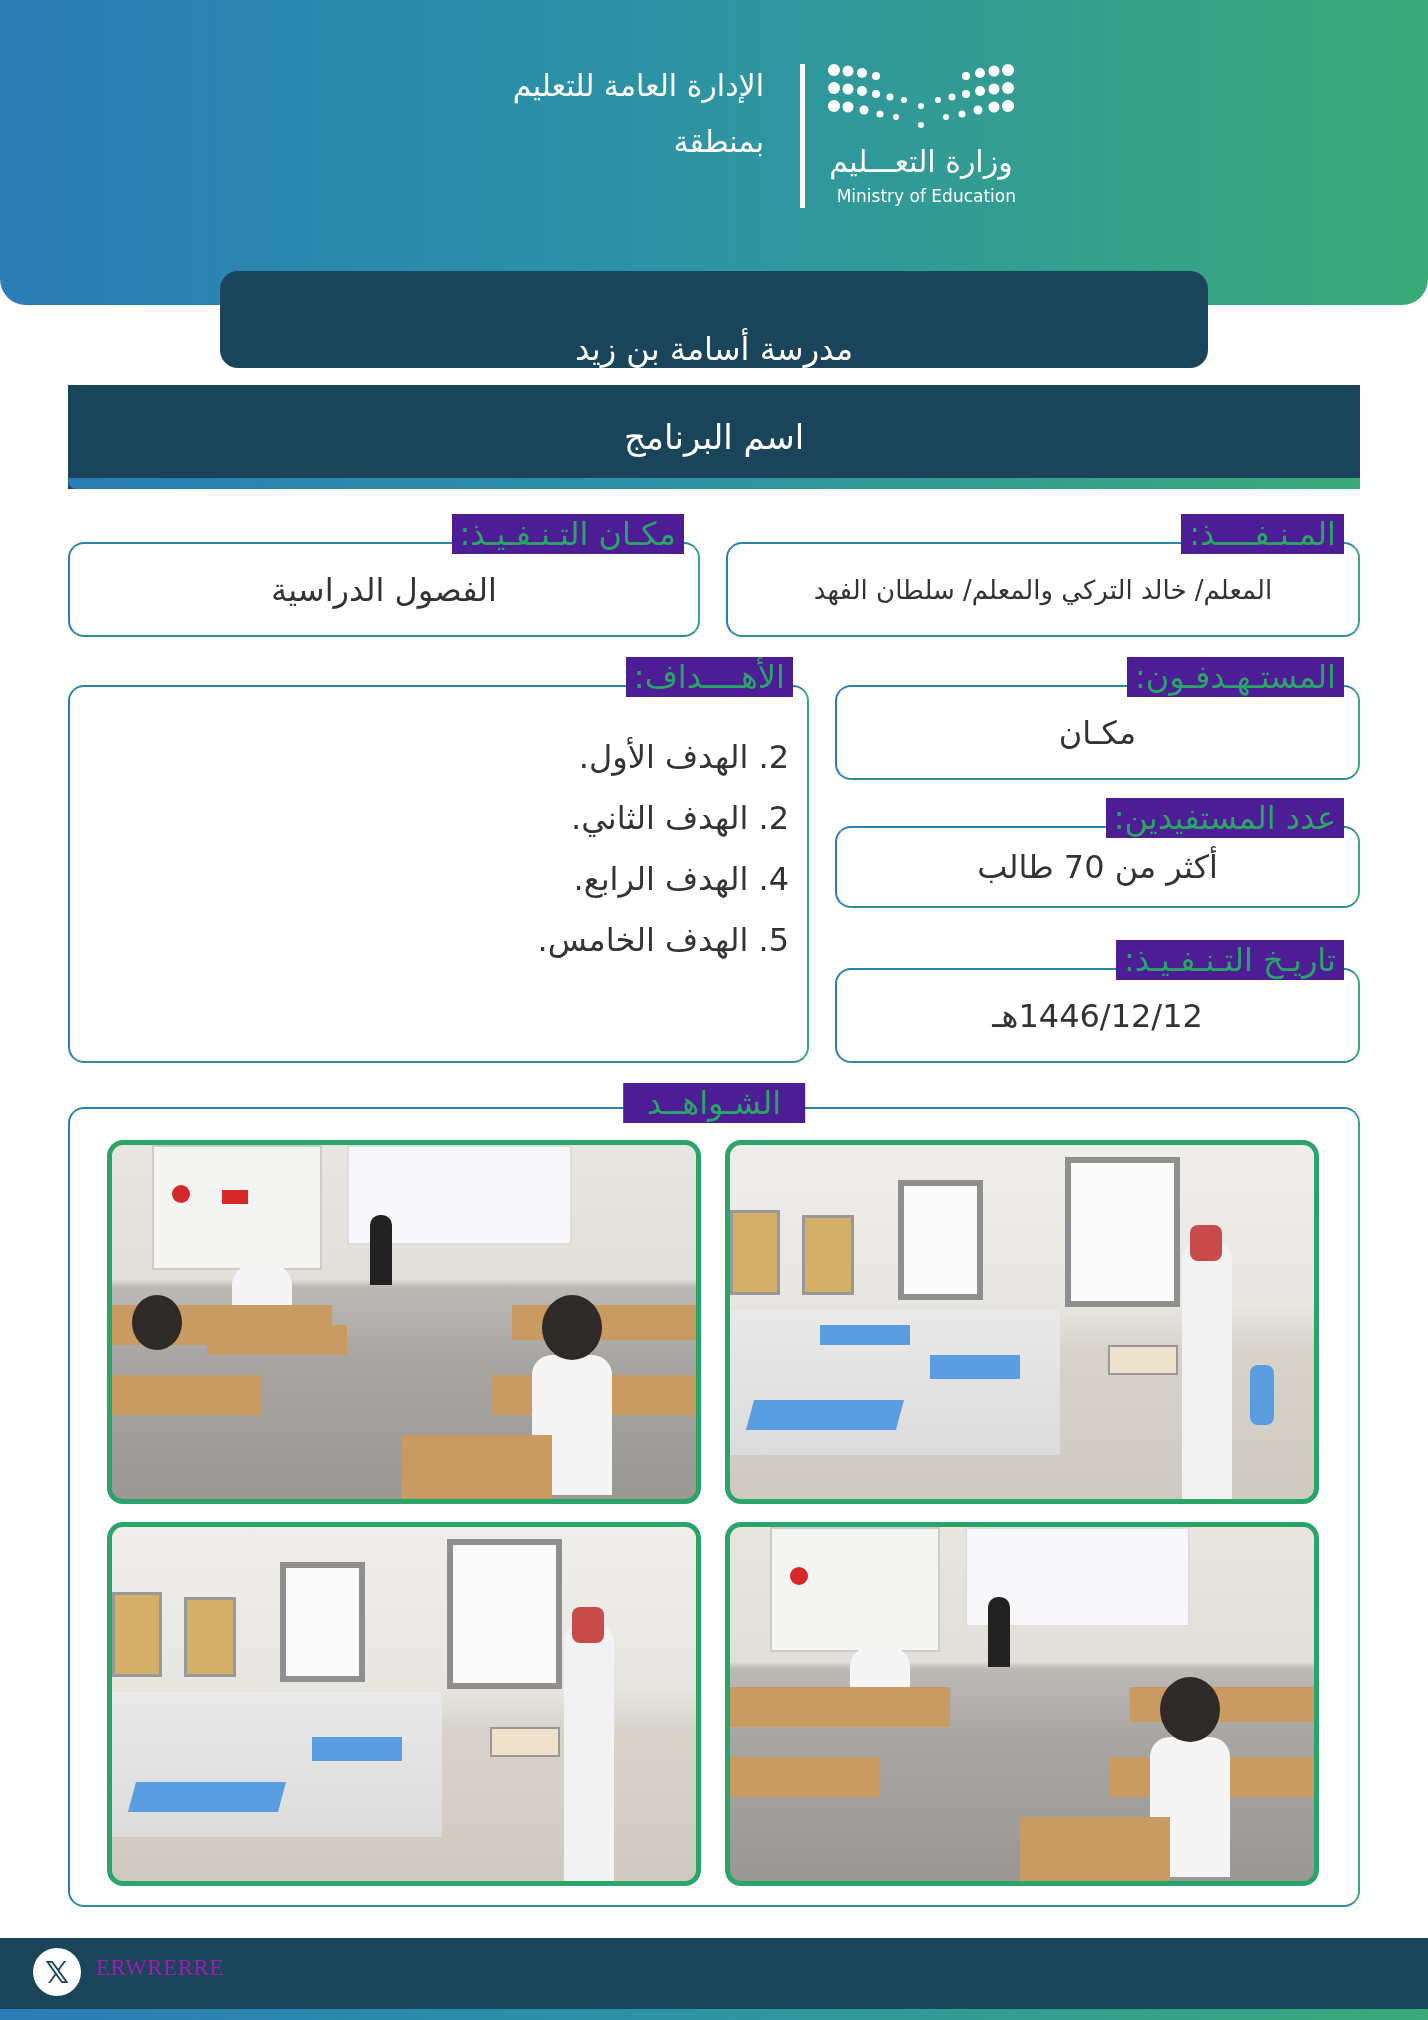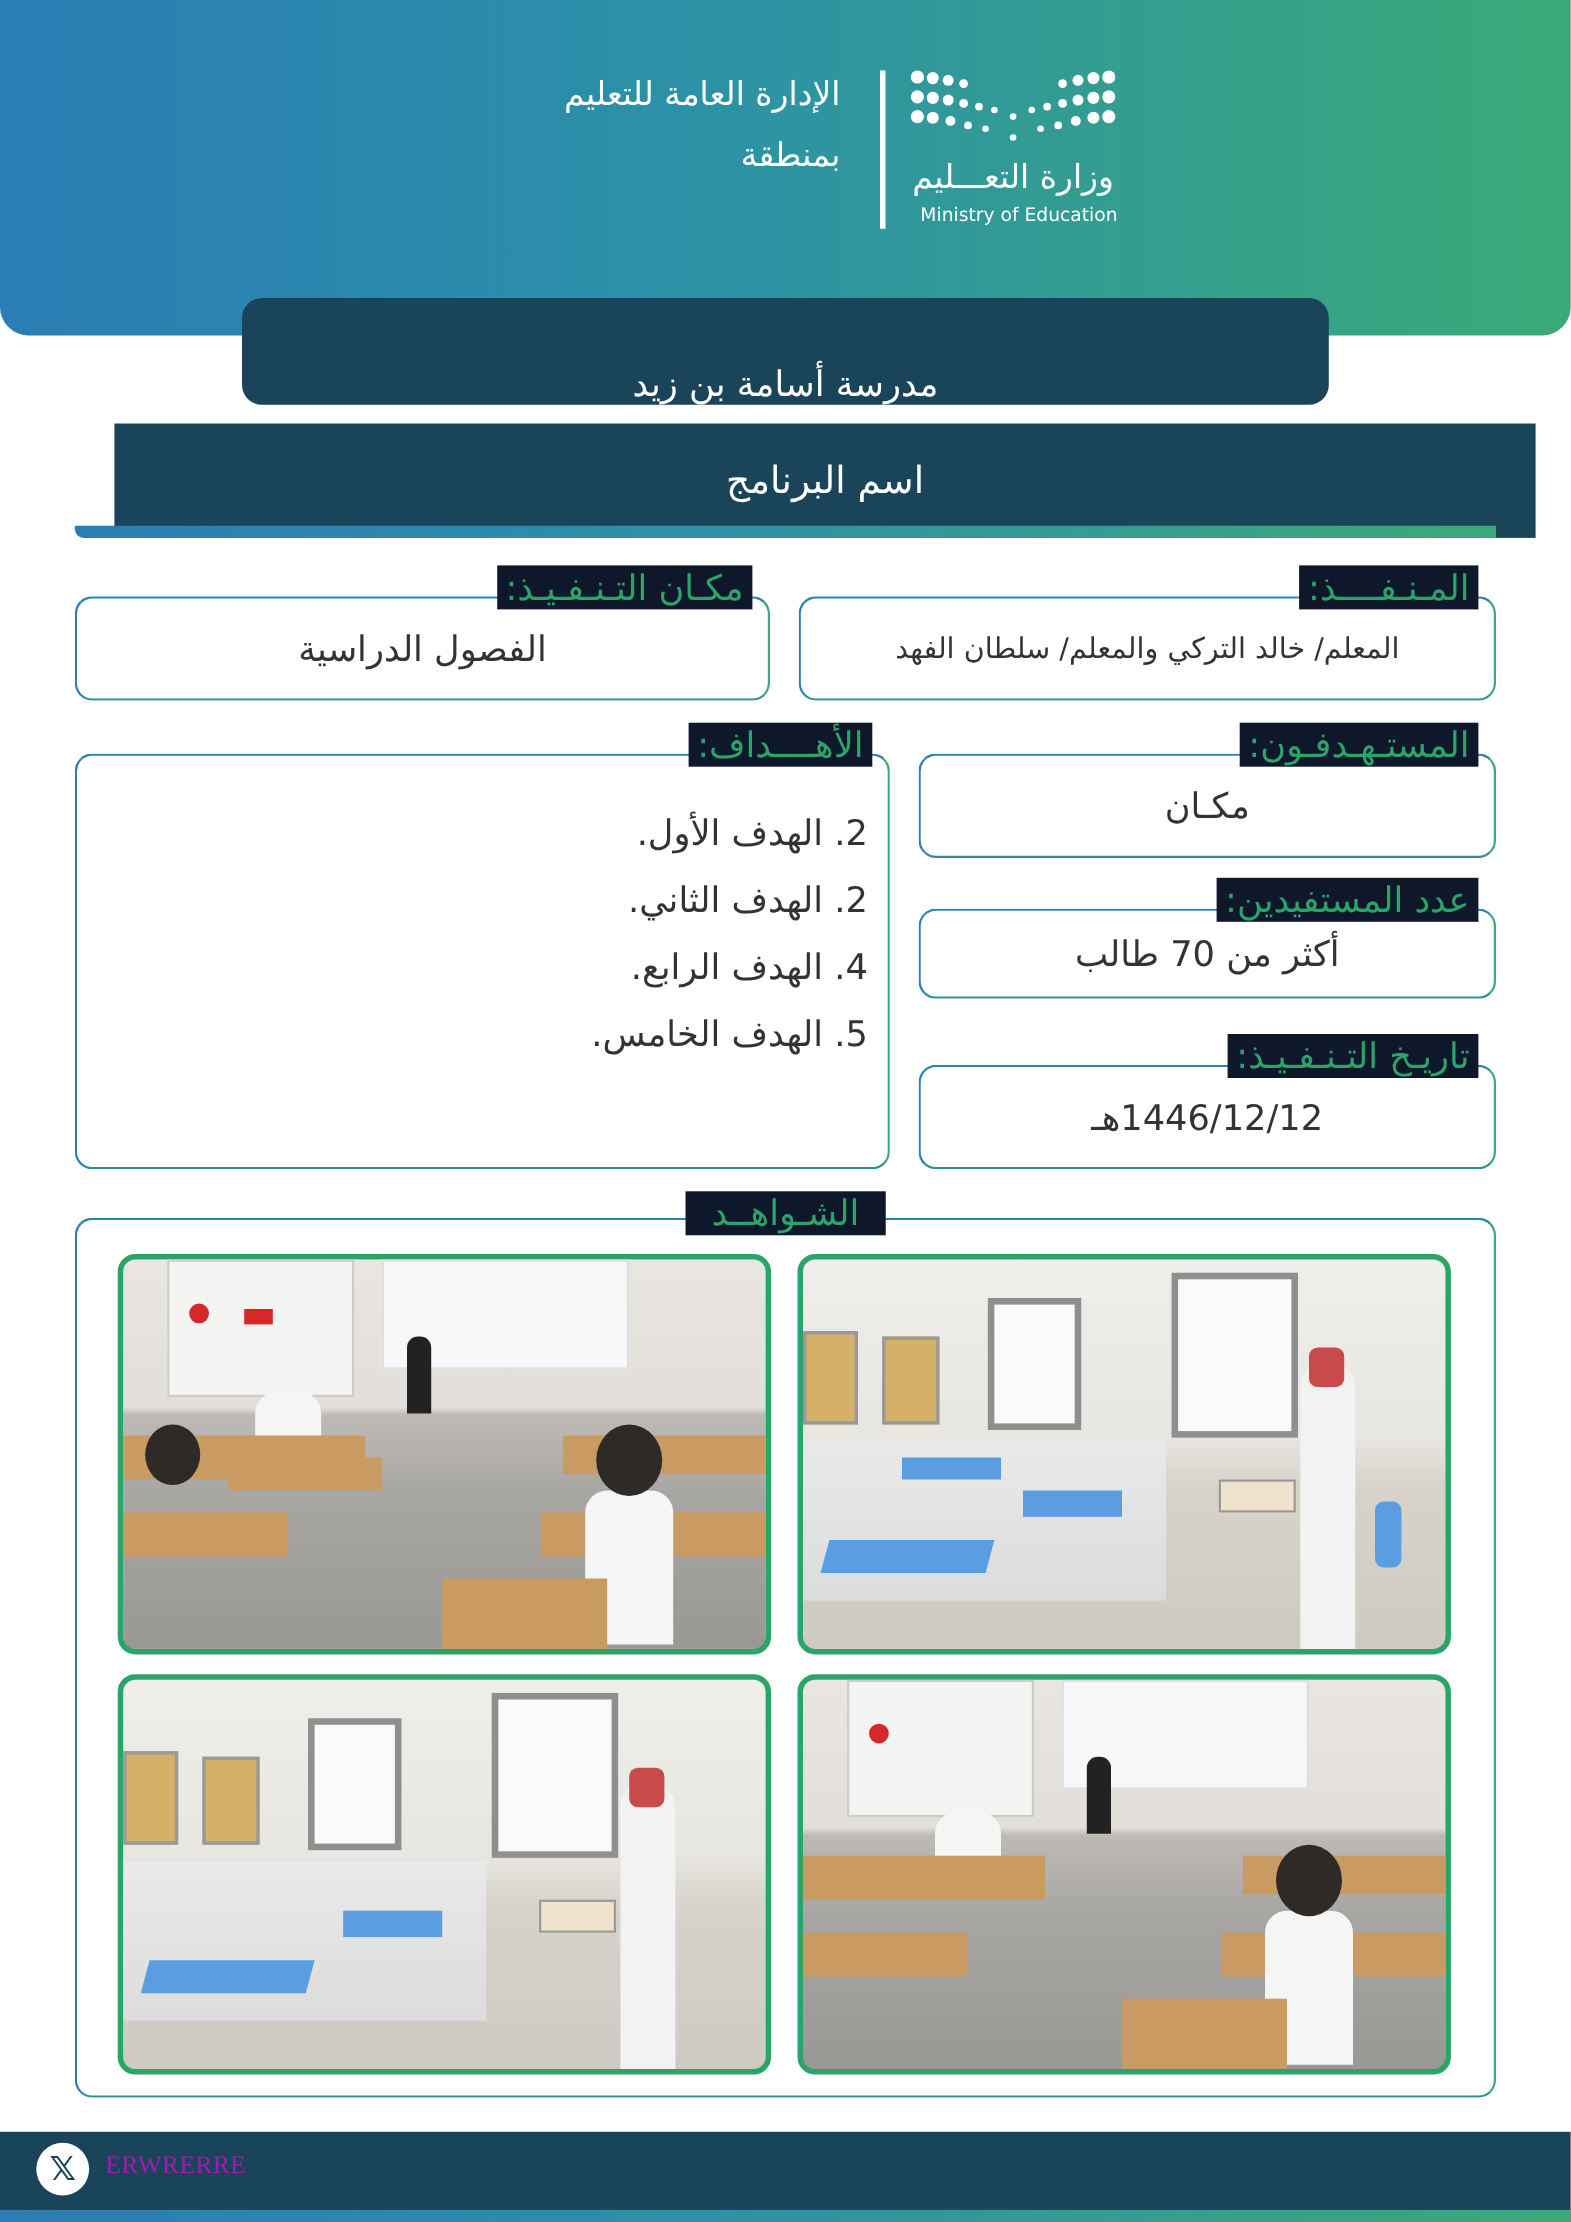--- a/index.html
+++ b/index.html
@@ -20,34 +20,34 @@
 
   .school-box {
     position: absolute; left: 220px; top: 271px; width: 988px; height: 97px;
     background: #1a4459; border-radius: 18px; color: #fff; font-size: 32px;
     display: flex; align-items: flex-end; justify-content: center;
   }
 
   .program-bar {
     position: absolute; left: 68px; top: 385px; width: 1292px; height: 104px;
     background: #1a4459; color: #fff; font-size: 34px;
-    display: flex; align-items: center; justify-content: center; margin-left: 36px;
+    display: flex; align-items: center; justify-content: center;
   }
   .program-accent {
     position: absolute; left: 68px; top: 478px; width: 1292px; height: 11px;
     background: linear-gradient(90deg, #2a7db5 0%, #2c92a6 45%, #3aaa78 100%);
     border-bottom-left-radius: 8px;
   }
 
   .card {
     position: absolute; border: 2px solid #2f8e8c; border-radius: 16px; background: #fff;
     border-left-color: #2a7db5; border-bottom-color: #2f8e9c; border-right-color: #3aaa78; border-top-color: #2a86a8;
   }
   .card-label {
-    position: absolute; top: -30px; right: 14px; background: #0f172a; color: #2aa468;
+    position: absolute; top: -30px; right: 14px; background: #4c1d95; color: #2aa468;
     font-size: 32px; padding: 0 8px; line-height: 40px; white-space: nowrap;
   }
   .card-value {
     position: absolute; left: 0; right: 0; top: 0; bottom: 0;
     display: flex; align-items: center; justify-content: center; color: #333; font-size: 32px;
   }
   .card-value.small { font-size: 26px; }
 
   .goals-list { position: absolute; right: 18px; top: 40px; list-style: none; color: #333; font-size: 32px; }
   .goals-list li { height: 61px; line-height: 61px; text-align: right; }

